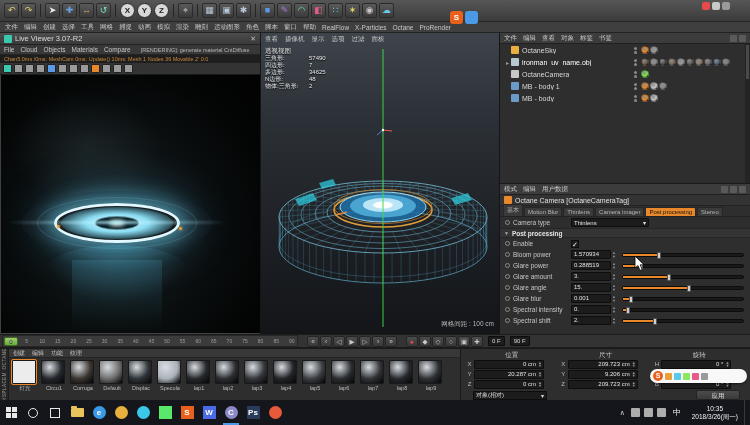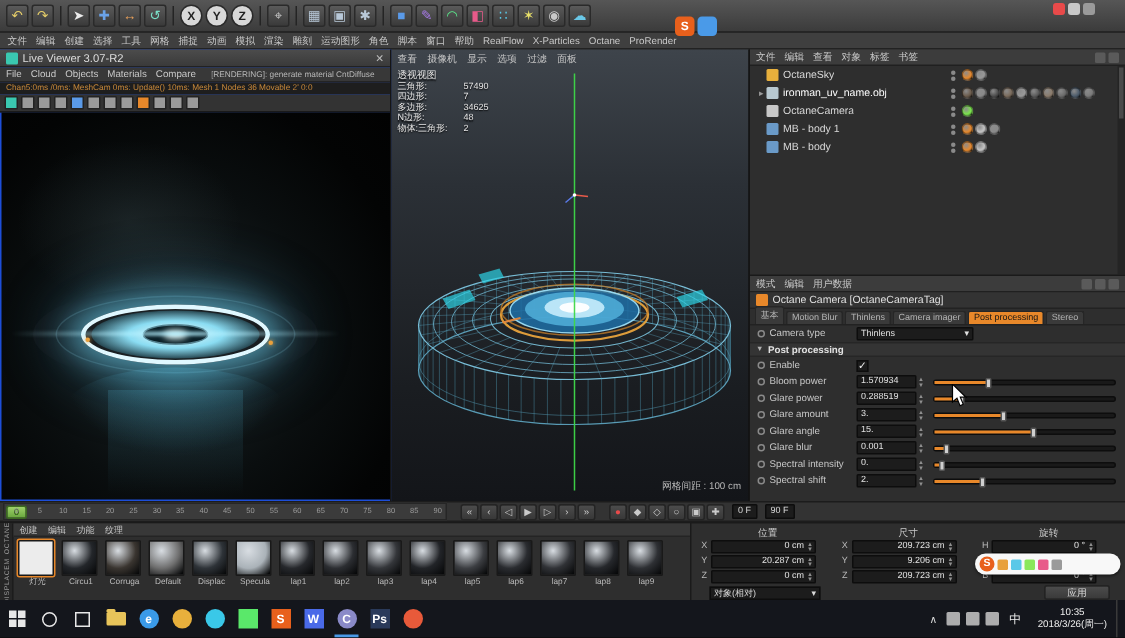--- a/index.html
+++ b/index.html
@@ -7,21 +7,21 @@
 .abs{position:absolute}
 
 #topbar{left:0;top:0;width:750px;height:22px;background:linear-gradient(#565656,#3b3b3b);display:flex;align-items:center;padding-left:3px;border-bottom:1px solid #262626}
 .tb-chip{width:15px;height:15px;margin:0 1px;background:linear-gradient(#5a5a5a,#3a3a3a);border:1px solid #2a2a2a;border-radius:2px;font-size:9px;line-height:13px;text-align:center;flex:0 0 auto}
 .tb-chip.round{border-radius:50%;background:#d8d8d8;color:#222 !important;font-weight:bold;font-size:8px}
 .tb-sep{width:1px;height:13px;background:#242424;margin:0 3px;flex:0 0 auto}
 
 #menubar{left:0;top:22px;width:750px;height:11px;background:#3f3f3f;display:flex;align-items:center;border-bottom:1px solid #222;padding-left:2px}
 .menu-item{font-size:6.5px;color:#c8c8c8;padding:0 3px;white-space:nowrap}
 
-#live-viewer{left:0;top:33px;width:261px;height:301px;background:#1d4ed8;border-right:1px solid #151515}
+#live-viewer{left:0;top:33px;width:261px;height:301px;background:#404040;border-right:1px solid #151515}
 .lv-title{height:12px;background:linear-gradient(#4c4c4c,#3a3a3a);display:flex;align-items:center;padding:0 4px;font-size:7.5px;color:#ddd;border-bottom:1px solid #222}
 .lv-logo{width:8px;height:8px;background:#3ac8b0;border-radius:1px;margin-right:3px}
 .lv-x{margin-left:auto;font-size:7px;color:#bbb}
 .lv-menu{height:10px;background:#383838;display:flex;align-items:center;padding:0 4px;border-bottom:1px solid #242424}
 .lv-menu .mi{font-size:6.5px;color:#c8c8c8;margin-right:6px;white-space:nowrap}
 .lv-status{font-size:5.5px;color:#b8b8b8;margin-left:4px;white-space:nowrap;overflow:hidden}
 .lv-stats{height:8px;background:#1e1e1e;font-size:5.5px;color:#c8883a;line-height:8px;padding-left:4px;white-space:nowrap;overflow:hidden}
 .lv-tools{height:12px;background:#333;display:flex;align-items:center;padding:0 3px;border-bottom:1px solid #1a1a1a}
 .lv-chip{width:9px;height:9px;border-radius:1px;margin-right:2px;border:1px solid #222;flex:0 0 auto}
 .lv-render{position:absolute;left:1px;top:42px;width:259px;height:258px;overflow:hidden;background:radial-gradient(ellipse at 45% 58%,#1d2629 0%,#0a0e0f 48%,#030404 78%,#020202 100%)}

